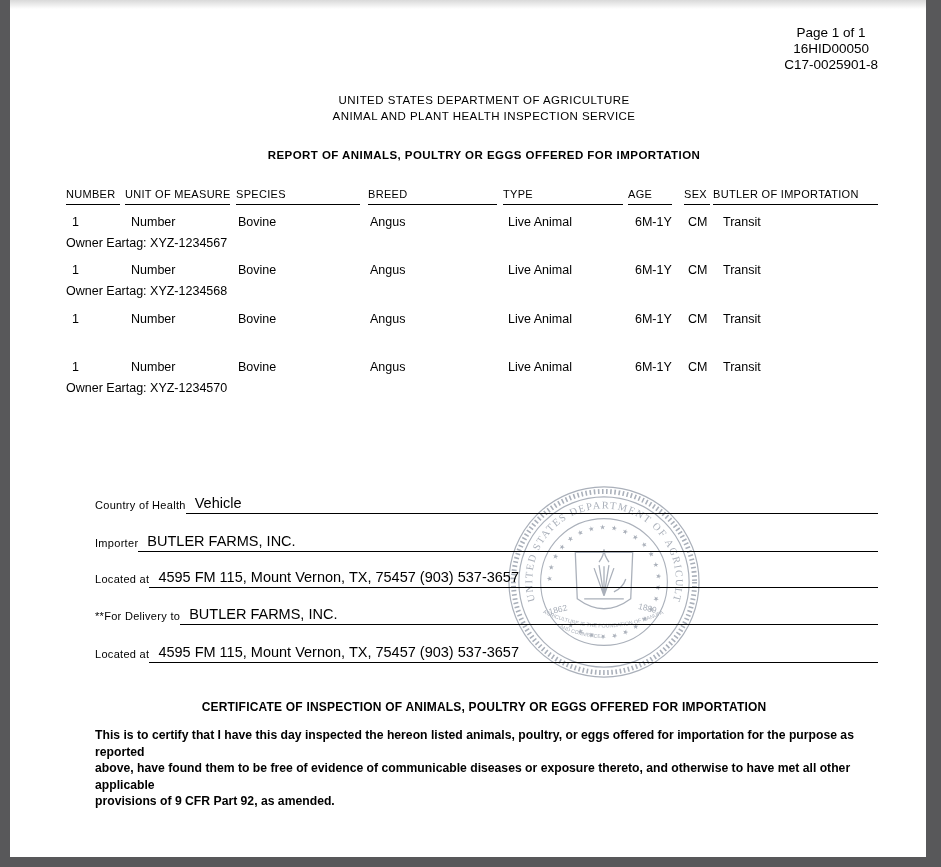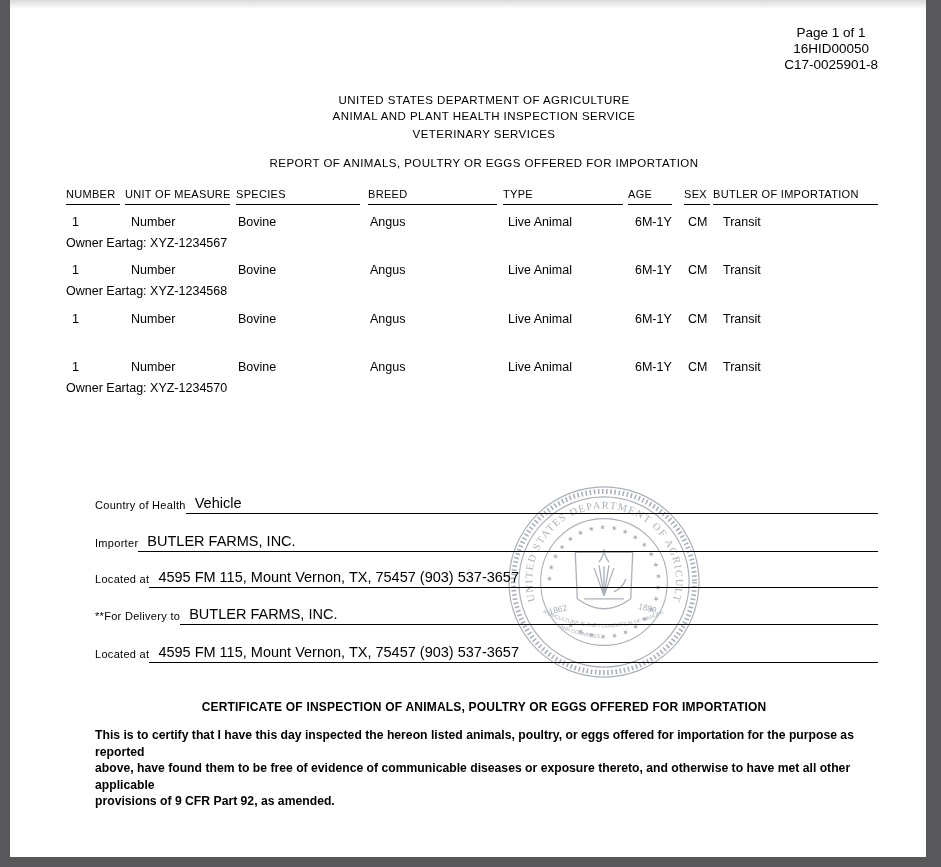--- a/index.html
+++ b/index.html
@@ -14,21 +14,21 @@
                 background:linear-gradient(#d9d9d9,#ffffff);}
   
   .watermark{position:absolute;left:505px;top:483px;z-index:0;}
   .content{position:absolute;inset:0;z-index:1;}
   
   .pageinfo{position:absolute;top:25px;right:63px;text-align:center;font-size:13.5px;line-height:16px;}
   
   .doc-header{position:absolute;top:92px;left:28px;width:912px;text-align:center;}
   .doc-header .l{font-size:11.5px;letter-spacing:.45px;line-height:16px;}
   .doc-header .l3{margin-top:2px;}
-  .report-title{margin-top:15px;font-size:11.5px;letter-spacing:.45px;}
+  .report-title{margin-top:25px;font-size:11.5px;letter-spacing:.45px;font-weight:bold;}
   
   .thead{position:absolute;left:66px;top:188px;width:812px;height:17px;}
   .th{position:absolute;bottom:0;height:17px;box-sizing:border-box;border-bottom:1px solid #000;
       font-size:11px;letter-spacing:.3px;white-space:nowrap;}
   .trow{position:absolute;left:66px;width:812px;height:42px;font-size:12.5px;line-height:21px;}
   .trow .c{position:absolute;top:0;white-space:nowrap;}
   .trow .eartag{position:absolute;top:21px;left:0;white-space:nowrap;}
   
   .fieldrow{position:absolute;left:95px;width:783px;display:flex;align-items:flex-end;}
   .flabel{flex:none;font-size:11px;letter-spacing:.3px;white-space:nowrap;padding-bottom:3px;}
@@ -87,21 +87,20 @@
 
     <div class="pageinfo">
       <div>Page 1 of 1</div>
       <div>16HID00050</div>
       <div>C17-0025901-8</div>
     </div>
 
     <div class="doc-header">
       <div class="l">UNITED STATES DEPARTMENT OF AGRICULTURE</div>
       <div class="l">ANIMAL AND PLANT HEALTH INSPECTION SERVICE</div>
-      <div class="l l3">VETERINARY SERVICES</div>
       <div class="report-title">REPORT OF ANIMALS, POULTRY OR EGGS OFFERED FOR IMPORTATION</div>
     </div>
 
     <div class="thead">
       <span class="th" style="left:0;width:54px">NUMBER</span>
       <span class="th" style="left:59px;width:105px">UNIT OF MEASURE</span>
       <span class="th" style="left:170px;width:124px">SPECIES</span>
       <span class="th" style="left:302px;width:129px">BREED</span>
       <span class="th" style="left:437px;width:120px">TYPE</span>
       <span class="th" style="left:562px;width:44px">AGE</span>

